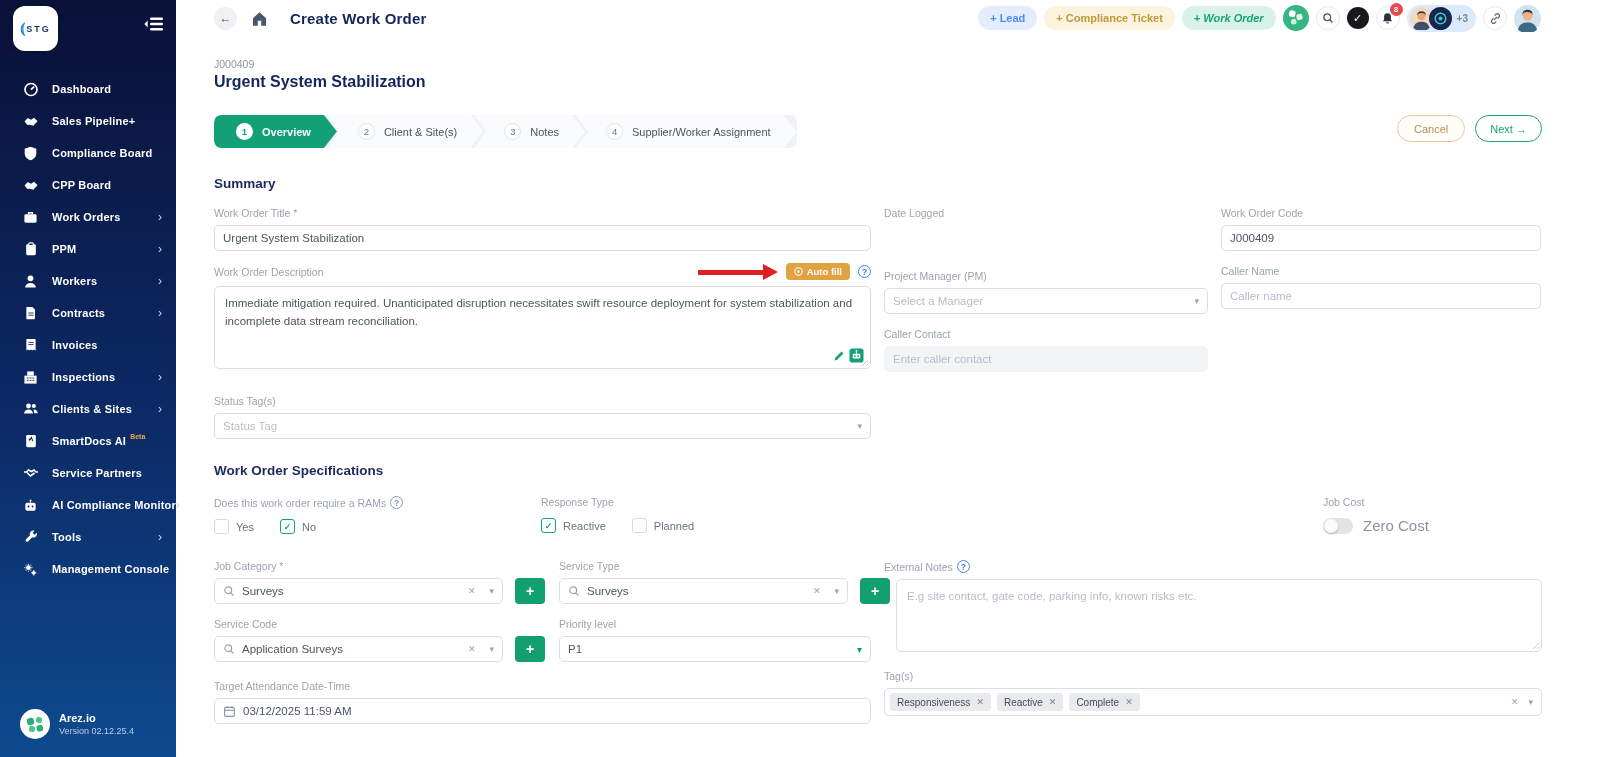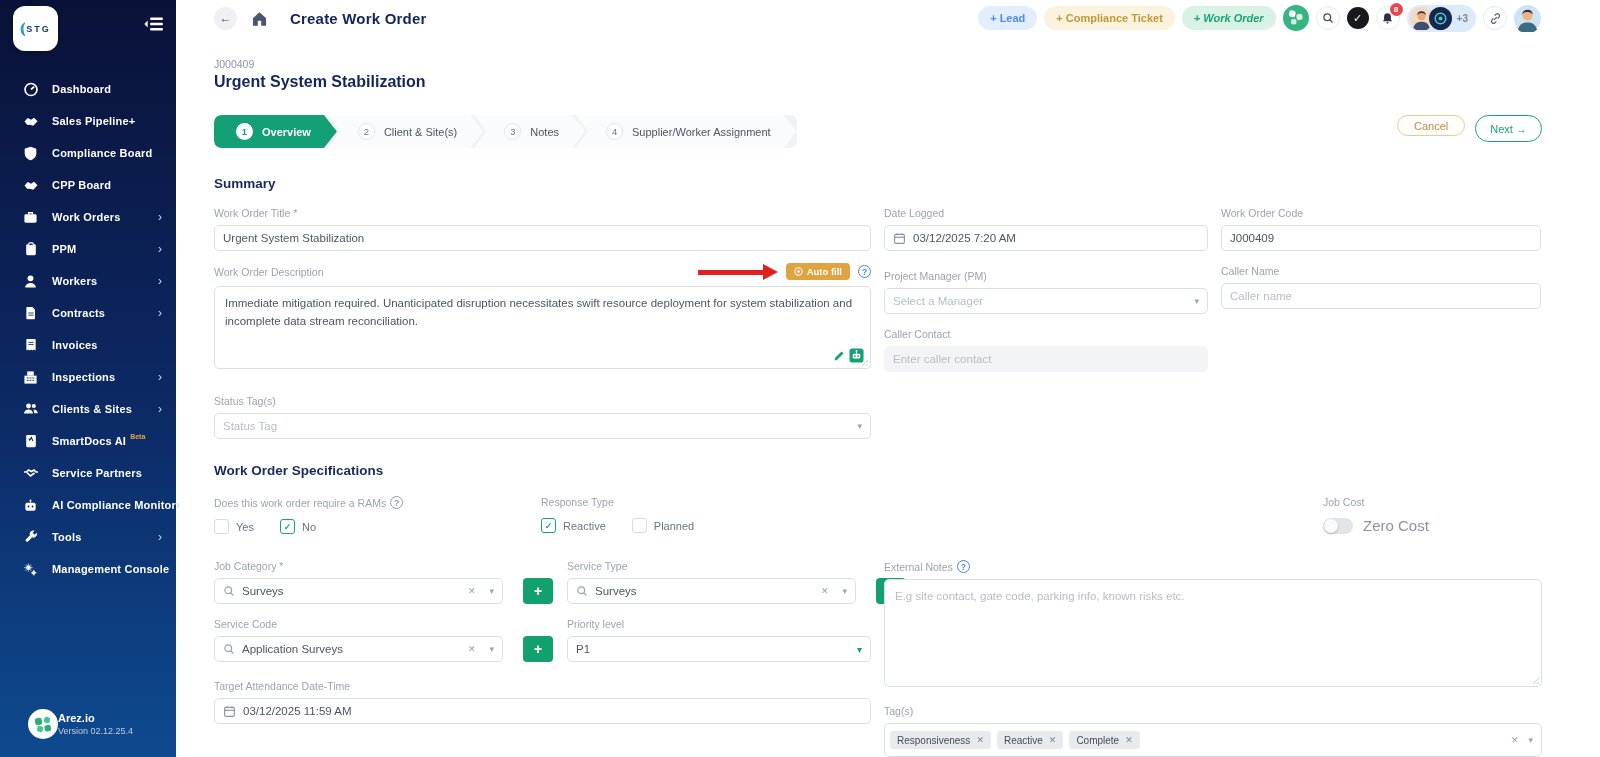--- a/index.html
+++ b/index.html
@@ -12,21 +12,21 @@
   .logo-tile{width:45px;height:45px;background:#fff;border-radius:12px;display:flex;align-items:center;justify-content:center;gap:1px;box-shadow:0 2px 5px rgba(0,0,0,.25);}
   .logo-swoosh{font-size:15px;color:#2b8fd0;font-weight:bold;transform:translateY(-1px);}
   .logo-text{font-size:9px;font-weight:bold;color:#14386b;letter-spacing:2px;}
   .collapse-btn{margin-top:10px;cursor:pointer;}
   .sb-menu{margin-top:18px;flex:1;}
   .s-item{display:flex;align-items:center;height:32px;padding:0 14px 0 22px;cursor:pointer;}
   .s-ic{width:17px;height:17px;display:inline-flex;align-items:center;justify-content:center;margin-right:13px;flex-shrink:0;}
   .s-lbl{font-size:11px;font-weight:bold;letter-spacing:.2px;white-space:nowrap;}
   .s-arrow{margin-left:auto;font-size:12px;color:#cfd8ea;}
   .beta{font-size:7px;color:#e8a53d;font-weight:bold;margin-left:4px;align-self:flex-start;margin-top:8px;}
-  .sb-footer{display:flex;align-items:center;padding:0 14px 18px 28px;}
+  .sb-footer{display:flex;align-items:center;gap:9px;padding:0 14px 18px 20px;}
   .sb-footer .txts{display:flex;flex-direction:column;}
   .f-name{font-size:11px;font-weight:bold;}
   .f-ver{font-size:9px;color:#c2cde0;margin-top:2px;}
 
   
   .main{flex:1;display:flex;flex-direction:column;background:#fff;}
   .topbar{height:36px;display:flex;align-items:center;padding:0 60px 0 38px;gap:8px;}
   .back-btn{width:23px;height:23px;border-radius:50%;background:#eef0f3;display:flex;align-items:center;justify-content:center;font-size:12px;color:#444c58;cursor:pointer;}
   .home-btn{margin-left:6px;cursor:pointer;display:flex;}
   .tb-title{font-size:15px;font-weight:bold;color:#13255c;margin-left:14px;letter-spacing:.2px;}
@@ -51,21 +51,21 @@
 
   
   .step-row{margin-top:24px;display:flex;align-items:flex-start;}
   .stepper{display:flex;background:#f1f2f5;border-radius:7px;height:33px;overflow:hidden;}
   .step{display:flex;align-items:center;gap:9px;padding:0 26px 0 30px;background:#fafbfc;clip-path:polygon(0 0,calc(100% - 13px) 0,100% 50%,calc(100% - 13px) 100%,0 100%,12px 50%);margin-left:-9px;font-size:11px;color:#4b5563;cursor:pointer;}
   .step:first-child{clip-path:polygon(0 0,calc(100% - 13px) 0,100% 50%,calc(100% - 13px) 100%,0 100%);margin-left:0;padding-left:22px;border-radius:7px 0 0 7px;}
   .step .num{width:17px;height:17px;border-radius:50%;background:#fff;border:1px solid #e0e3e9;font-size:9.5px;color:#6a7384;display:flex;align-items:center;justify-content:center;flex-shrink:0;}
   .step.active{background:#14a077;color:#fff;font-weight:bold;}
   .step.active .num{border:none;color:#14a077;font-weight:bold;}
   .step-actions{margin-left:auto;display:flex;gap:10px;}
-  .btn-cancel{height:21px;padding:0 16px;border-radius:14px;border:1px solid #ecc79a;background:#fffdf9;color:#b98d55;font-size:11px;cursor:pointer;}
+  .btn-cancel{height:27px;padding:0 16px;border-radius:14px;border:1px solid #ecc79a;background:#fffdf9;color:#b98d55;font-size:11px;cursor:pointer;}
   .btn-next{height:27px;padding:0 14px;border-radius:14px;border:1px solid #15a377;background:#fff;color:#15a377;font-size:11px;cursor:pointer;}
 
   
   .sec-head{font-size:13.5px;font-weight:bold;color:#1b2a5e;margin-top:28px;}
   .fld-label{font-size:10.5px;color:#9ca3b0;margin-bottom:6px;display:flex;align-items:center;gap:4px;}
   .inp{height:26px;border:1px solid #dadfe6;border-radius:5px;display:flex;align-items:center;padding:0 8px;font-size:11.5px;color:#4b5563;background:#fff;gap:7px;}
   .inp.disabled{background:#f3f4f6;border-color:#f3f4f6;}
   .placeholder{color:#b6bcc8;}
   .caret{margin-left:auto;font-size:9px;color:#9aa3b2;}
   .caret-green{margin-left:auto;font-size:10px;color:#12a06e;}
@@ -90,26 +90,26 @@
   .box.checked{border-color:#19a478;color:#19a478;font-weight:bold;}
   .toggle{width:30px;height:16px;border-radius:8px;background:#e2e4e9;position:relative;cursor:pointer;display:inline-block;}
   .toggle .knob{position:absolute;left:1px;top:1px;width:14px;height:14px;border-radius:50%;background:#fbfbfc;box-shadow:0 1px 2px rgba(0,0,0,.25);}
   .toggle-row{display:flex;align-items:center;gap:10px;margin-top:9px;font-size:15px;color:#8a93a3;}
 
   .grid-specs{display:flex;gap:13px;margin-top:26px;}
   .specs-left{width:657px;}
   .specs-right{width:658px;}
   .two-col{display:flex;gap:14px;}
   .fld-sel{width:289px;}
-  .sel-wrap{display:flex;gap:20px;}
+  .sel-wrap{display:flex;gap:12px;}
   .plus-btn{width:30px;height:26px;background:#12a06e;border:none;border-radius:4px;color:#fff;font-size:14px;font-weight:bold;cursor:pointer;display:flex;align-items:center;justify-content:center;flex-shrink:0;}
   .clear-x{font-size:9px;color:#9aa3b2;margin-left:auto;cursor:pointer;}
   .sel-caret{font-size:9px;color:#9aa3b2;margin-left:7px;cursor:pointer;}
-  .ta-notes{height:108px;}
-  .tags-box{border:1px solid #dadfe6;border-radius:5px;height:34px;display:flex;align-items:center;padding:0 8px 0 5px;gap:6px;}
+  .ta-notes{height:73px;margin-left:12px;}
+  .tags-box{border:1px solid #dadfe6;border-radius:5px;height:28px;display:flex;align-items:center;padding:0 8px 0 5px;gap:6px;}
   .chip{background:#e8eaed;border-radius:3px;height:18px;display:flex;align-items:center;gap:6px;padding:0 7px;font-size:10px;color:#434b59;}
   .chip .x{color:#7c8595;font-size:9px;cursor:pointer;}
   .tags-right{margin-left:auto;display:flex;align-items:center;gap:10px;}
 </style>
 </head>
 <body>
 
 <div class="sidebar">
   <div class="sb-top">
     <div class="logo-tile">
@@ -407,29 +407,20 @@
     <div class="grid-sum">
 
       <div>
         <div class="fld-label">Work Order Title *</div>
         <div class="inp">
             <span>Urgent System Stabilization</span>
           </div>
       </div>
       <div>
         <div class="fld-label">Date Logged</div>
-        <div class="inp">
-          <svg width="13" height="13" viewBox="0 0 16 16">
-              <rect x="2" y="3" width="12" height="11" rx="1.5" fill="none" stroke="#8a93a8" stroke-width="1.4"></rect>
-              <line x1="2" y1="6.5" x2="14" y2="6.5" stroke="#8a93a8" stroke-width="1.4"></line>
-              <line x1="5" y1="1.6" x2="5" y2="4" stroke="#8a93a8" stroke-width="1.4"></line>
-              <line x1="11" y1="1.6" x2="11" y2="4" stroke="#8a93a8" stroke-width="1.4"></line>
-            </svg>
-          <span>03/12/2025 7:20 AM</span>
-        </div>
       </div>
       <div>
         <div class="fld-label">Work Order Code</div>
         <div class="inp">
             <span>J000409</span>
           </div>
       </div>
 
       <div class="col-desc" style="margin-top:12px;">
         <div class="desc-label-row">

